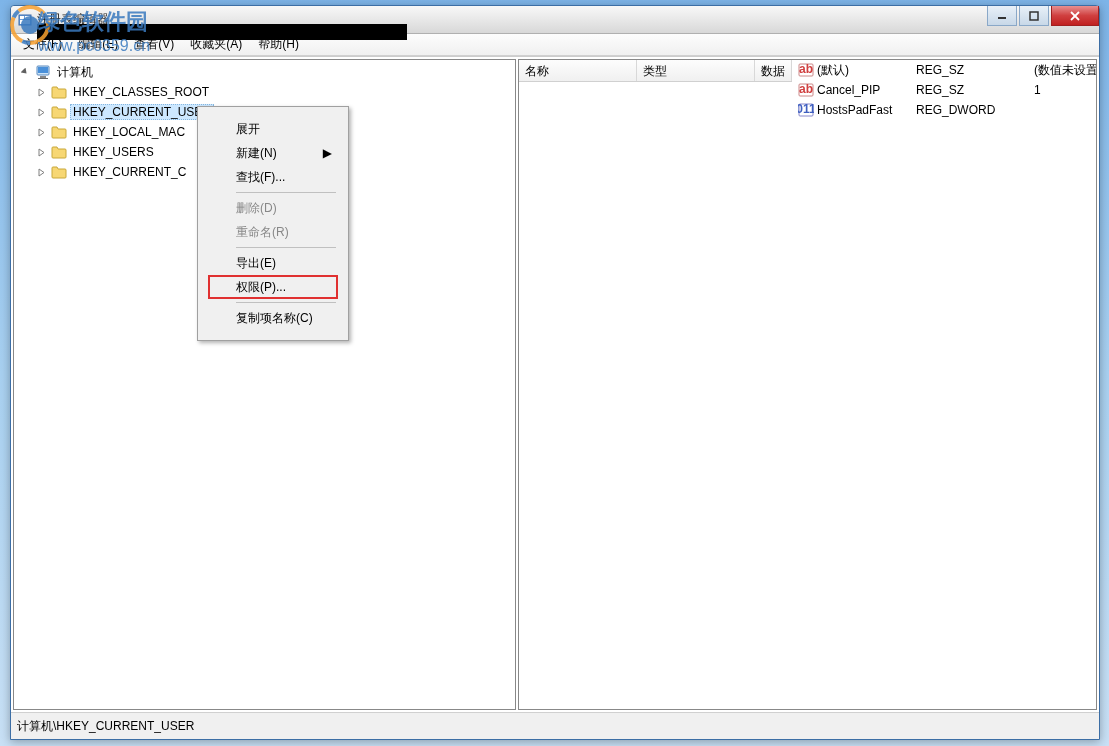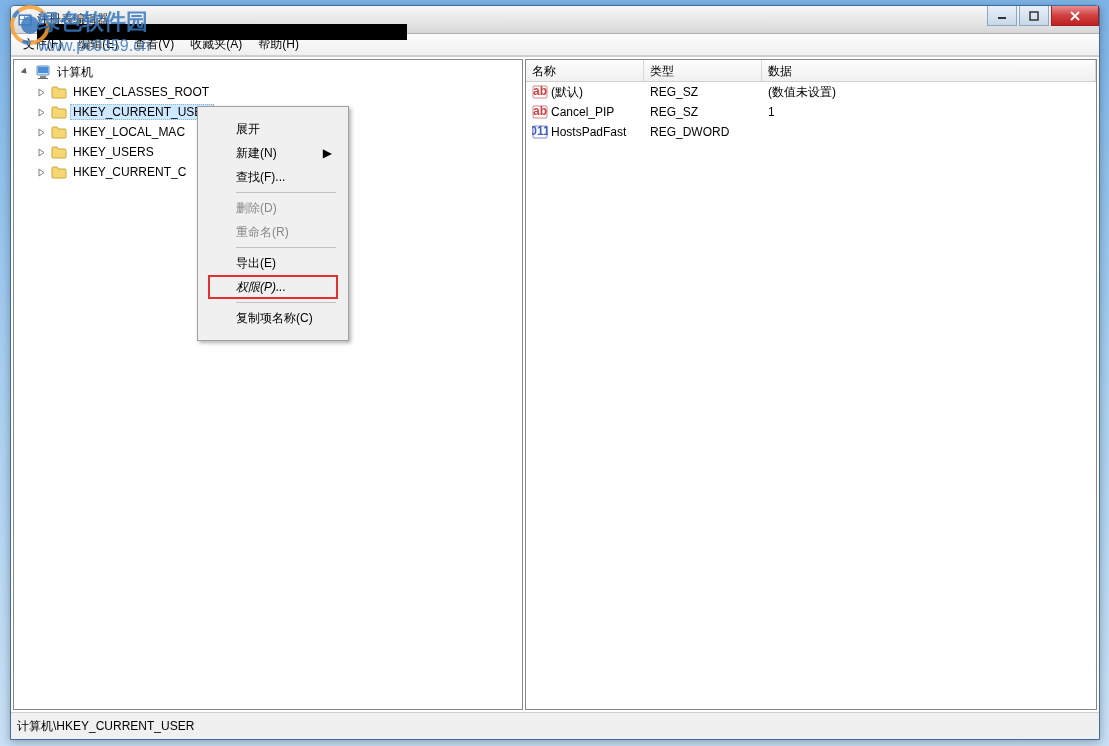--- a/index.html
+++ b/index.html
@@ -19,39 +19,39 @@
 .tree { padding: 2px 0; }
 .tree-node { display: flex; align-items: center; height: 20px; white-space: nowrap; cursor: default; }
 .expander { width: 14px; height: 14px; display: inline-flex; align-items: center; justify-content: center; margin-left: 4px; }
 .expander svg { width: 9px; height: 9px; }
 .folder-icon { width: 16px; height: 14px; margin: 0 3px; display: inline-flex; }
 .folder-icon svg { width: 16px; height: 14px; }
 .computer-icon { width: 16px; height: 16px; margin: 0 3px; display: inline-flex; }
 .tree-label { padding: 1px 3px; }
 .tree-label.selected { background: #cde8ff; border: 1px dotted #88b8e0; padding: 0 2px; }
 .indent1 { padding-left: 16px; }
-.list-pane { flex: 1; border: 1px solid #888; margin: 2px 2px 2px 1px; background: #fff; display: flex; flex-direction: column; }
+.list-pane { flex: 1; border: 1px solid #888; margin: 2px 2px 2px 1px; background: #fff; display: flex; flex-direction: row; }
 .list-header { height: 22px; background: linear-gradient(180deg, #fdfdfd 0%, #f0f0f0 100%); border-bottom: 1px solid #d0d0d0; display: flex; }
 .list-header .col { padding: 3px 6px; border-right: 1px solid #d8d8d8; cursor: default; }
 .col-name { width: 118px; }
 .col-type { width: 118px; }
 .col-data { flex: 1; }
 .list-body { flex: 1; overflow: auto; }
 .list-row { display: flex; height: 20px; align-items: center; cursor: default; }
 .list-row .cell { padding: 0 6px; overflow: hidden; white-space: nowrap; }
 .val-icon { width: 16px; height: 16px; margin-right: 3px; display: inline-flex; flex-shrink: 0; }
 .val-icon svg { width: 16px; height: 16px; }
 .cell-name { width: 118px; display: flex; align-items: center; }
 .cell-type { width: 118px; }
 .cell-data { flex: 1; }
 .statusbar { height: 22px; background: #f0f0f0; border-top: 1px solid #d0d0d0; display: flex; align-items: center; padding: 13px 6px; }
 .context-menu { position: absolute; left: 197px; top: 106px; width: 152px; background: #f0f0f0; border: 1px solid #a0a0a0; box-shadow: 2px 2px 4px rgba(0,0,0,0.3); padding: 10px; z-index: 100; }
 .cm-item { height: 24px; display: flex; align-items: center; padding: 0 20px 0 28px; cursor: default; position: relative; }
 .cm-item.disabled { color: #888; }
-.cm-item.highlighted { border: 2px solid #e03030; padding: 0 18px 0 26px; font-style: italic; }
+.cm-item.highlighted { border: 2px solid #e03030; padding: 0 18px 0 26px; }
 .cm-sep { height: 1px; background: #c0c0c0; margin: 3px 2px 3px 28px; }
 .cm-arrow { position: absolute; right: 6px; top: 50%; transform: translateY(-50%); }
 .watermark { position: absolute; left: 10px; top: 5px; z-index: 50; pointer-events: none; opacity: 0.85; }
 .watermark-logo { width: 40px; height: 40px; position: absolute; left: 0; top: 0; }
 .watermark-text { position: absolute; left: 28px; top: 2px; font-size: 22px; font-weight: bold; color: #3a7abf; white-space: nowrap; text-align: center; }
 .watermark-url { position: absolute; left: 28px; top: 32px; font-size: 16px; color: #3a7abf; white-space: nowrap; }
 .blackbar { position: absolute; left: 26px; top: 18px; width: 370px; height: 16px; background: #000; z-index: 40; }
 </style>
 </head>
 <body>

